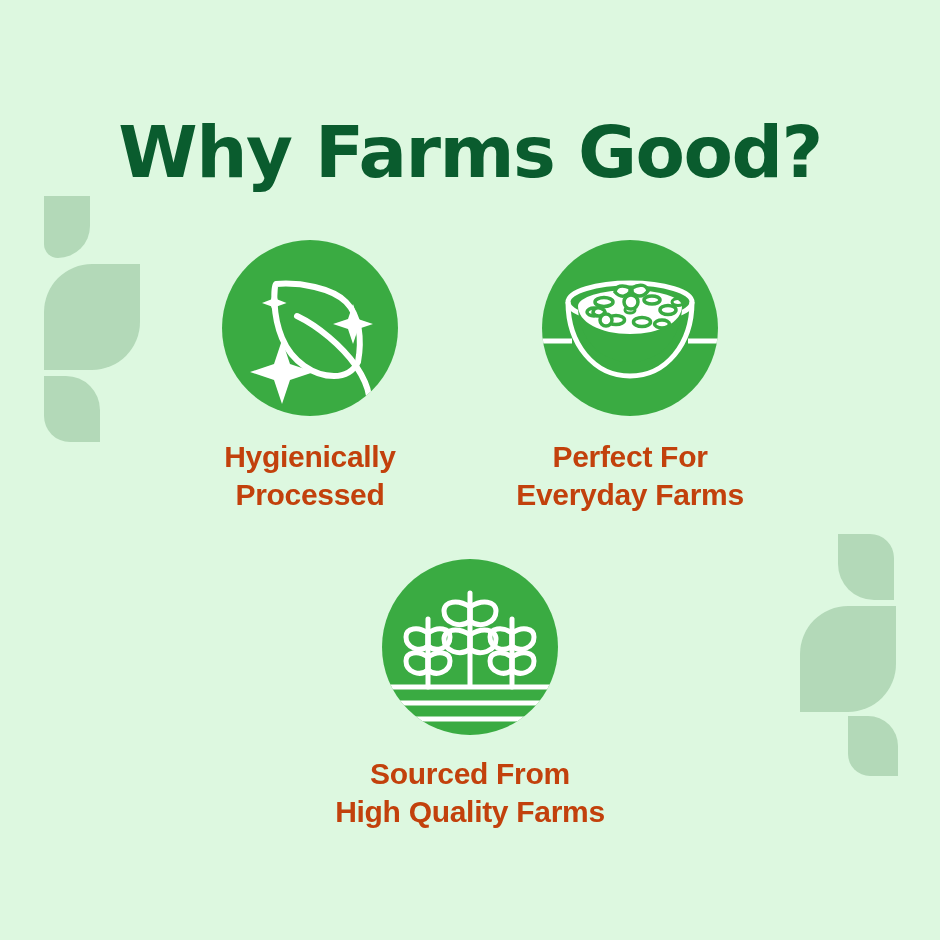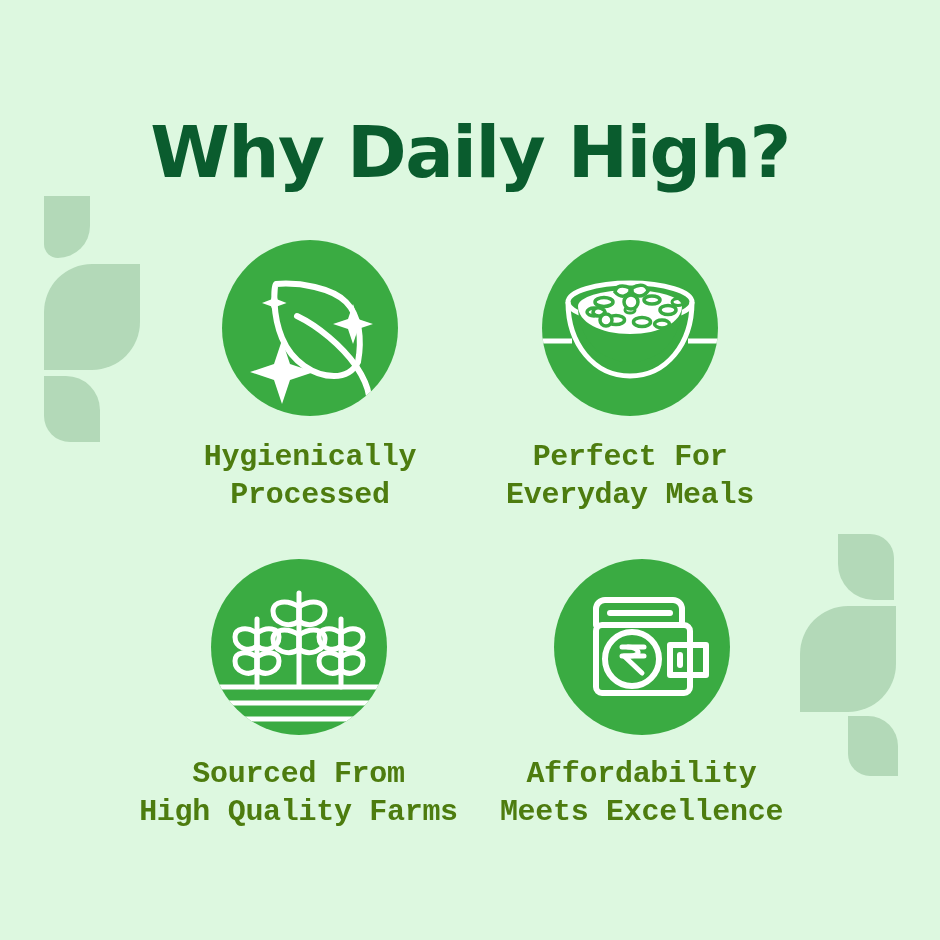--- a/index.html
+++ b/index.html
@@ -110,22 +110,22 @@
     overflow: hidden;
   }
   .icon-circle svg { display: block; }
   .feature-label {
     margin-top: 22px;
     text-align: center;
     font-size: 30px;
     line-height: 1.28;
     font-weight: 800;
     letter-spacing: -0.3px;
-    color: #4d7c0f;
-    font-family: Liberation Mono, monospace;
+    color: #c2410c;
+    font-family: Liberation Sans, sans-serif;
     white-space: pre-line;
   }
   .row-2 { margin-top: 44px; gap: 23px; }
   .row-2 .feature-label { margin-top: 20px; }
 </style>
 </head>
 <body>
 
 <div id="poster">
 
@@ -134,21 +134,21 @@
     <div class="lf lf-big"></div>
     <div class="lf lf-small-bottom"></div>
   </div>
 
   <div class="leaf-deco" id="deco-right">
     <div class="lf lf-small-top"></div>
     <div class="lf lf-big"></div>
     <div class="lf lf-small-bottom"></div>
   </div>
 
-  <h1 id="page-title">Why Daily High?</h1>
+  <h1 id="page-title">Why Farms Good?</h1>
 
   <div id="features">
 
     <div class="feature-row">
 
       <div class="feature-cell">
         <div class="icon-circle">
           <svg width="176" height="176" viewBox="0 0 176 176" aria-hidden="true">
 
             <path d="M54 44 C 52 46 50 74 60 98 C 70 122 92 136 112 136 C 124 136 132 130 136 122 C 140 100 138 76 124 62 C 110 48 78 42 54 44 Z" fill="none" stroke="#ffffff" stroke-width="6" stroke-linejoin="round" stroke-linecap="round"></path>
@@ -196,21 +196,21 @@
 
             <g stroke="#3aab42" stroke-width="3.5" fill="#ffffff">
               <path d="M62 70 C 56 66 51 68 51 73 C 55 78 61 76 63 72 Z"></path>
               <circle cx="64" cy="80" r="6"></circle>
             </g>
 
             <path d="M0 101 L30 101 M146 101 L176 101" stroke="#ffffff" stroke-width="5"></path>
           </svg>
         </div>
         <div class="feature-label">Perfect For
-Everyday Meals</div>
+Everyday Farms</div>
       </div>
 
     </div>
 
     <div class="feature-row row-2">
 
       <div class="feature-cell">
         <div class="icon-circle">
           <svg width="176" height="176" viewBox="0 0 176 176" aria-hidden="true">
             <g fill="none" stroke="#ffffff" stroke-width="5" stroke-linejoin="round" stroke-linecap="round">
@@ -236,45 +236,17 @@
               <path d="M8 128 L168 128"></path>
               <path d="M14 144 L162 144"></path>
               <path d="M30 160 L146 160"></path>
             </g>
           </svg>
         </div>
         <div class="feature-label">Sourced From
 High Quality Farms</div>
       </div>
 
-      <div class="feature-cell">
-        <div class="icon-circle">
-          <svg width="176" height="176" viewBox="0 0 176 176" aria-hidden="true">
-            <g fill="none" stroke="#ffffff" stroke-width="6" stroke-linejoin="round" stroke-linecap="round">
-
-              <path d="M42 66 L42 50 C 42 45 46 41 51 41 L119 41 C 124 41 128 45 128 50 L128 66"></path>
-
-              <path d="M56 54 L116 54"></path>
-
-              <rect x="42" y="66" width="94" height="68" rx="6"></rect>
-
-              <path d="M116 86 L152 86 L152 116 L116 116 Z"></path>
-
-              <path d="M126 96 L126 106"></path>
-
-              <circle cx="78" cy="100" r="27"></circle>
-            </g>
-
-            <g fill="none" stroke="#ffffff" stroke-width="5" stroke-linecap="round" stroke-linejoin="round">
-              <path d="M68 88 L90 88"></path>
-              <path d="M68 97 L90 97"></path>
-              <path d="M74 88 C 86 88 88 97 76 97 L70 97 L88 114"></path>
-            </g>
-          </svg>
-        </div>
-        <div class="feature-label">Affordability
-Meets Excellence</div>
-      </div>
 
     </div>
 
   </div>
 </div>
 
 </body></html>

